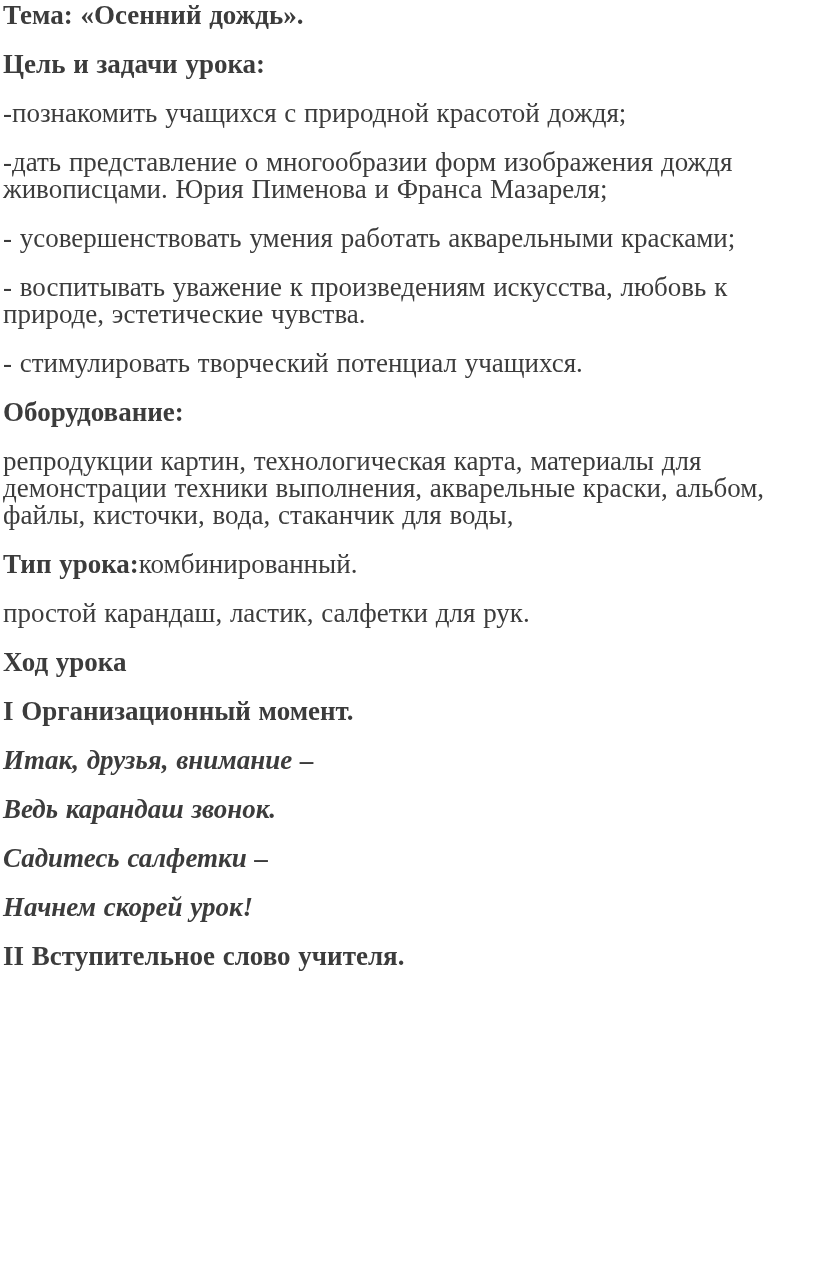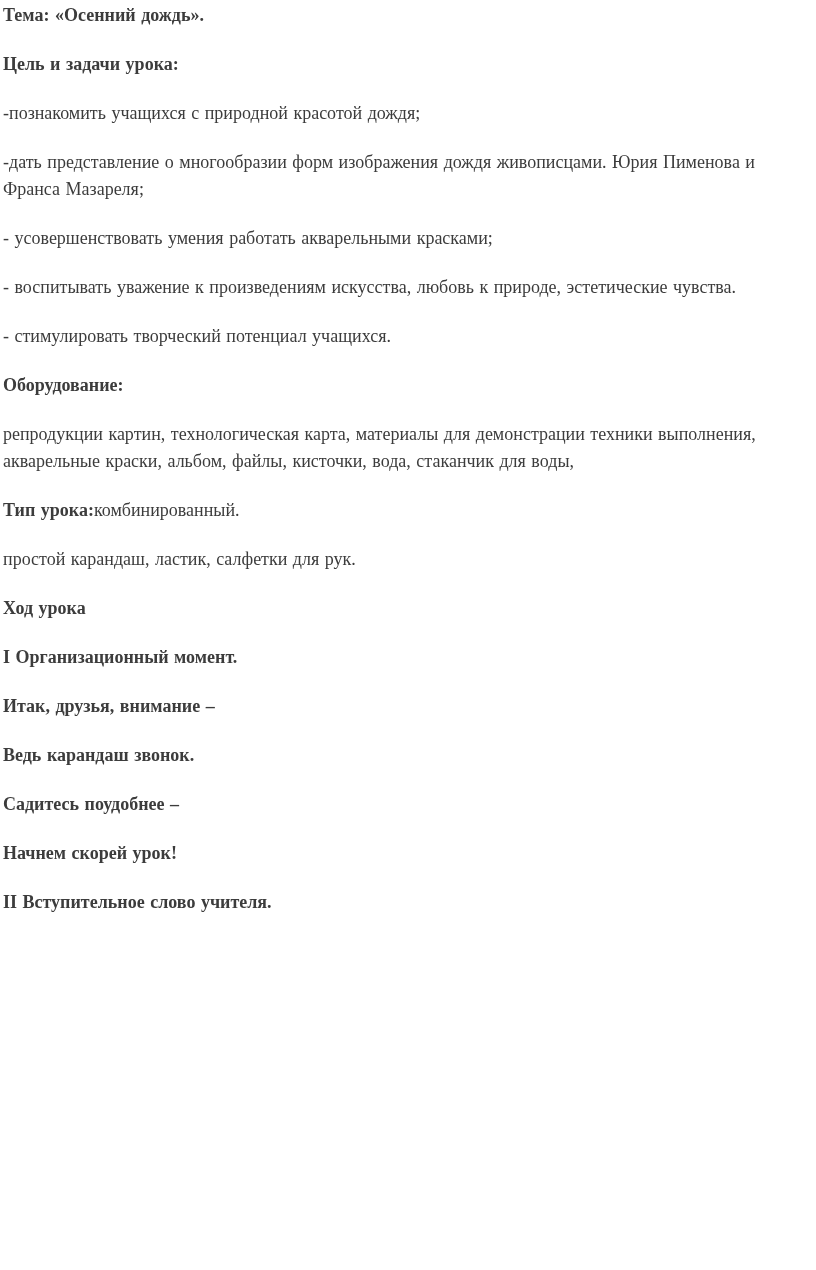--- a/index.html
+++ b/index.html
@@ -15,27 +15,27 @@
     position: relative;
     width: 816px;
     height: 1270px;
     box-sizing: border-box;
     padding: 2px 4px 0 3px;
     background: var(--bg);
     overflow: hidden;
   }
   .para {
     margin: 0 0 22px 0;
-    font-size: 18px;
+    font-size: 27px;
     line-height: 27px;
     color: var(--text);
     word-spacing: 1px;
   }
   .b { font-weight: 700; }
-  .i { }
+  .i { font-style: italic; }
 </style>
 </head>
 <body>
 
 <div class="page">
   <div id="doc-body">
       <p class="para"><span class="b">Тема: «Осенний дождь».</span></p>
       <p class="para"><span class="b">Цель и задачи урока:</span></p>
       <p class="para"><span>-познакомить учащихся с природной красотой дождя;</span></p>
       <p class="para"><span>-дать представление о многообразии форм изображения дождя живописцами. Юрия Пименова и Франса Мазареля;</span></p>
@@ -43,17 +43,17 @@
       <p class="para"><span>- воспитывать уважение к произведениям искусства, любовь к природе, эстетические чувства.</span></p>
       <p class="para"><span>- стимулировать творческий потенциал учащихся.</span></p>
       <p class="para"><span class="b">Оборудование:</span></p>
       <p class="para"><span>репродукции картин, технологическая карта, материалы для демонстрации техники выполнения, акварельные краски, альбом, файлы, кисточки, вода, стаканчик для воды,</span></p>
       <p class="para"><span class="b">Тип урока:</span><span>комбинированный.</span></p>
       <p class="para"><span>простой карандаш, ластик, салфетки для рук.</span></p>
       <p class="para"><span class="b">Ход урока</span></p>
       <p class="para"><span class="b">I Организационный момент.</span></p>
       <p class="para"><span class="b i">Итак, друзья, внимание –</span></p>
       <p class="para"><span class="b i">Ведь карандаш звонок.</span></p>
-      <p class="para"><span class="b i">Садитесь поудобнее –</span></p>
+      <p class="para"><span class="b i">Садитесь салфетки –</span></p>
       <p class="para"><span class="b i">Начнем скорей урок!</span></p>
       <p class="para"><span class="b">II Вступительное слово учителя.</span></p>
     </div>
 </div>
 
 </body></html>

